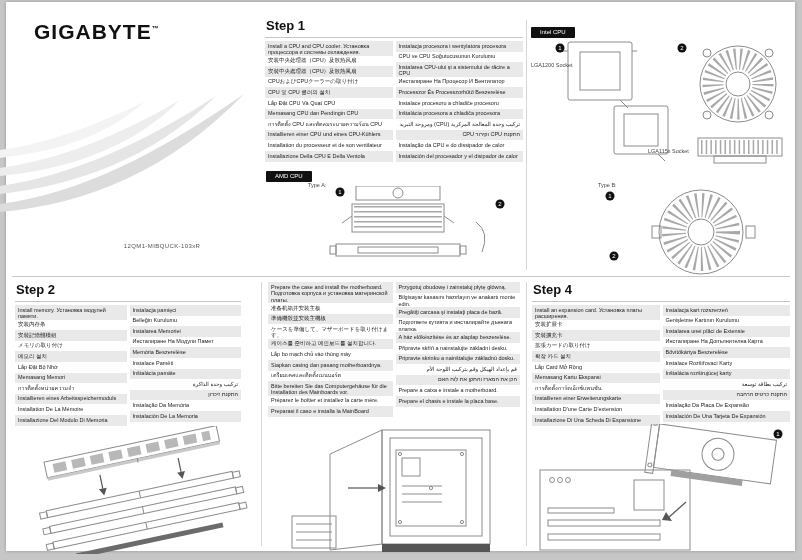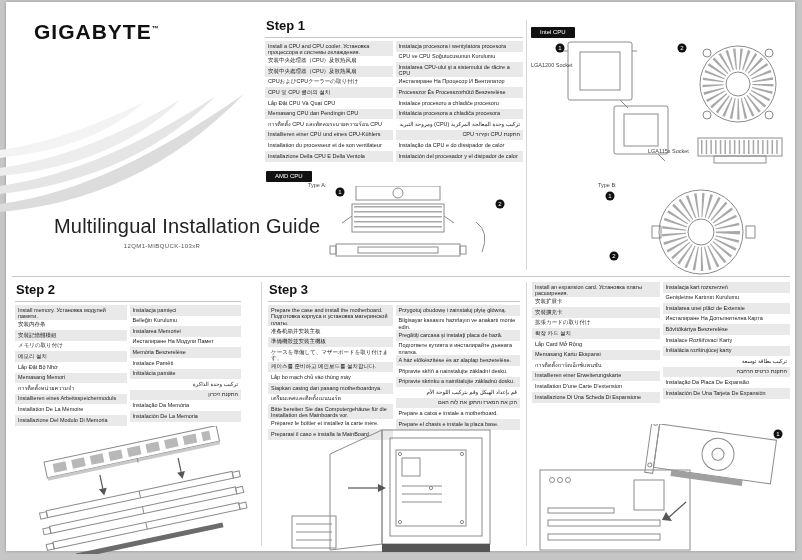--- a/index.html
+++ b/index.html
@@ -32,21 +32,20 @@
   <div class="sheet"></div>
 
   <svg class="abs" style="left:0;top:92px;" width="258" height="122" viewBox="0 0 258 122">
     <path d="M0 112 C78 102 158 62 244 2 C170 78 88 112 0 120 Z" fill="#dcdcdc"></path>
     <path d="M0 94 C70 84 142 52 216 4 C152 68 72 94 0 102 Z" fill="#e5e5e5"></path>
     <path d="M0 76 C58 68 118 44 180 8 C128 60 60 78 0 84 Z" fill="#ededed"></path>
     <path d="M0 58 C46 52 94 34 144 10 C100 50 46 60 0 66 Z" fill="#f3f3f3"></path>
   </svg>
 
   <div class="abs logo"><span>GIGABYTE</span><span class="tm">™</span></div>
-  <div class="abs main-title">Multilingual Installation Guide</div>
   <div class="abs part-number">12QM1-MIBQUCK-103xR</div>
 
   <div class="abs hline"></div>
   <div class="abs vline" style="left:261px;top:282px;height:264px;"></div>
   <div class="abs vline" style="left:526px;top:282px;height:264px;"></div>
   <div class="abs vline" style="left:526px;top:20px;height:250px;"></div>
 
   <section class="step-block" style="left:265px;top:18px;width:258px;">
     <h2 class="step-heading">Step 1</h2>
     <div class="lang-cols">
@@ -193,21 +192,20 @@
           <div class="lang-row shaded">Inštalácia pamäte</div>
           <div class="lang-row rtl">تركيب وحدة الذاكرة</div>
           <div class="lang-row shaded rtl">התקנת זיכרון</div>
           <div class="lang-row">Instalação Da Memória</div>
           <div class="lang-row shaded">Instalación De La Memoria</div>
         </div>
     </div>
   </section>
 
   <section class="step-block" style="left:268px;top:282px;width:252px;">
-    <h2 class="step-heading">Step 3</h2>
     <div class="lang-cols">
       <div class="lang-col">
           <div class="lang-row shaded">Prepare the case and install the motherboard. Подготовка корпуса и установка материнской платы.</div>
           <div class="lang-row">准备机箱并安装主板</div>
           <div class="lang-row shaded">準備機殼並安裝主機板</div>
           <div class="lang-row">ケースを準備して、マザーボードを取り付けます。</div>
           <div class="lang-row shaded">케이스를 준비하고 메인보드를 설치합니다.</div>
           <div class="lang-row">Lắp bo mạch chủ vào thùng máy</div>
           <div class="lang-row shaded">Siapkan casing dan pasang motherboardnya.</div>
           <div class="lang-row">เตรียมเคสและติดตั้งเมนบอร์ด</div>
@@ -225,20 +223,21 @@
           <div class="lang-row shaded">Pripravte skrinku a nainštalujte základnú dosku.</div>
           <div class="lang-row rtl">قم بإعداد الهيكل وقم بتركيب اللوحة الأم</div>
           <div class="lang-row shaded rtl">הכן את המארז והתקן את לוח האם</div>
           <div class="lang-row">Prepare a caixa e instale a motherboard.</div>
           <div class="lang-row shaded">Prepare el chasis e instale la placa base.</div>
         </div>
     </div>
   </section>
 
   <section class="step-block" style="left:532px;top:282px;width:258px;">
+    <h2 class="step-heading">Step 4</h2>
     <div class="lang-cols">
       <div class="lang-col">
           <div class="lang-row shaded">Install an expansion card. Установка платы расширения.</div>
           <div class="lang-row">安装扩展卡</div>
           <div class="lang-row shaded">安裝擴充卡</div>
           <div class="lang-row">拡張カードの取り付け</div>
           <div class="lang-row shaded">확장 카드 설치</div>
           <div class="lang-row">Lắp Card Mở Rộng</div>
           <div class="lang-row shaded">Memasang Kartu Ekspansi</div>
           <div class="lang-row">การติดตั้งการ์ดเอ็กซ์แพนชัน</div>

